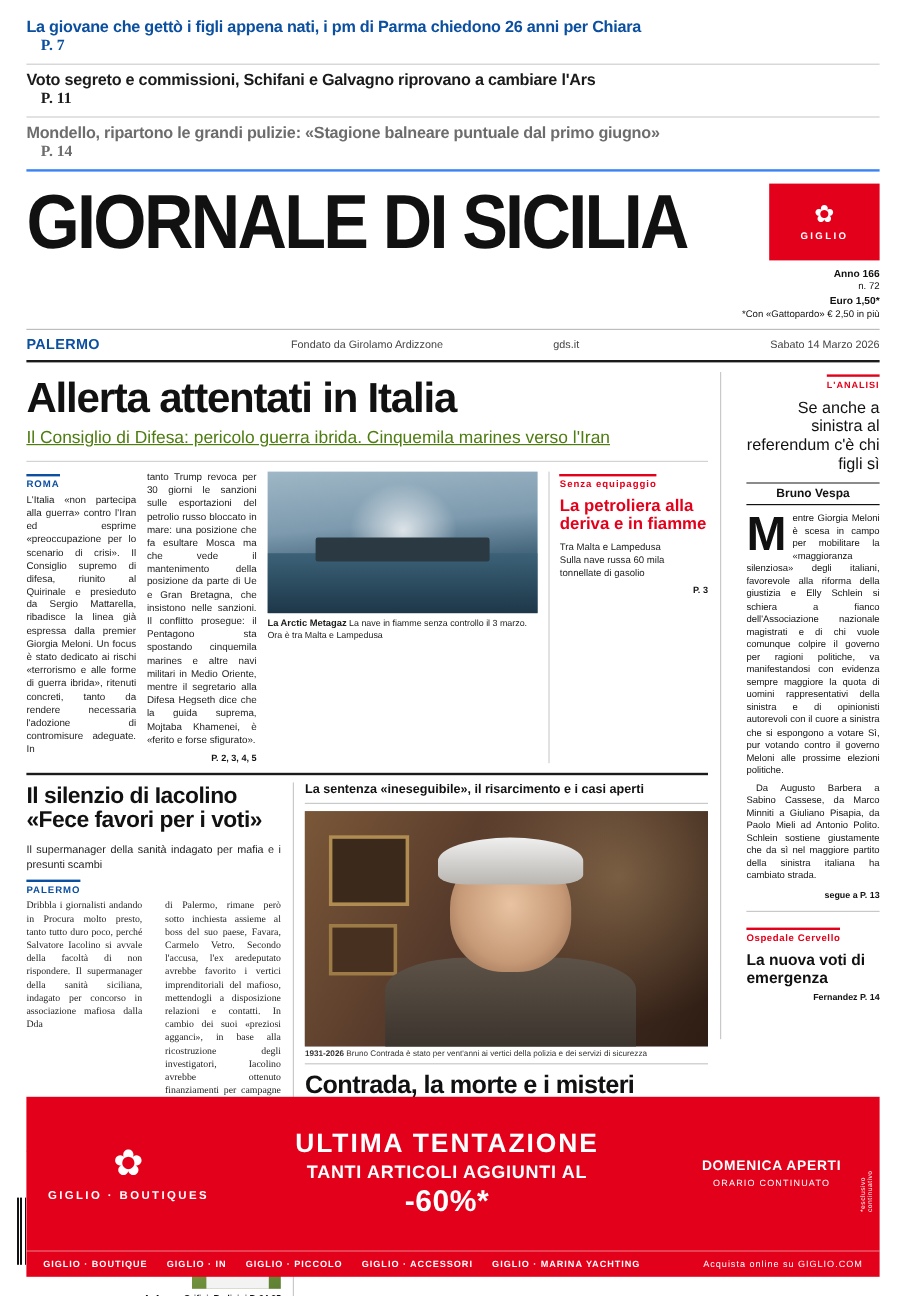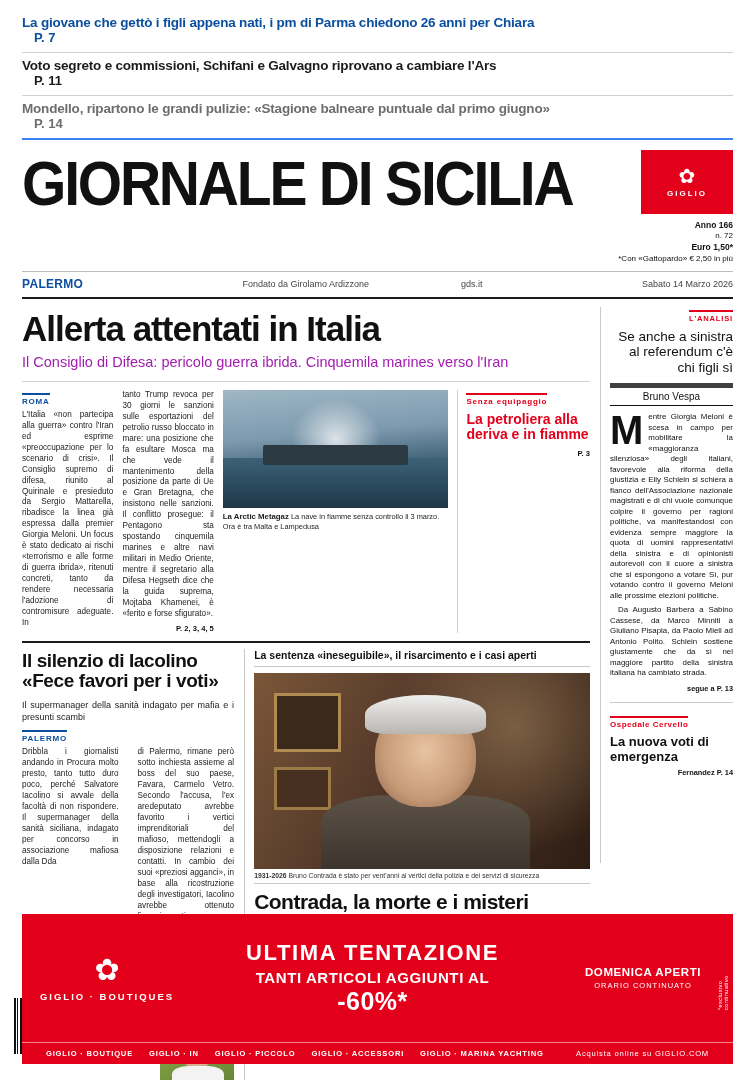--- a/index.html
+++ b/index.html
@@ -19,21 +19,21 @@
     display:flex; align-items:baseline; justify-content:space-between;
     border-bottom:1px solid #cfcfcf;
     padding:5px 0 7px 0;
     flex-direction:column;
   }
   .teaser:last-child { border-bottom:2px solid #3b82f6; }
   .teaser .t-text {
     font-weight:bold; font-size:13.5px; letter-spacing:-0.2px;
   }
   .teaser .t-page {
-    font-weight:bold; font-size:13px; white-space:nowrap; padding-left:12px;
+    font-weight:bold; font-size:13px; white-space:nowrap; padding-left:12px;font-family:Liberation Serif, serif;
   }
   .blue { color:#0b4fa0; }
   .dark { color:#1b1b1b; }
   .gray { color:#6d6d6d; }
 
   
   .masthead {
     display:flex; align-items:flex-start; justify-content:space-between;
     padding:6px 22px 0 22px;
   }
@@ -75,30 +75,30 @@
 
   
   .content {
     display:flex;
     padding:0 22px;
     margin-top:8px;
     height:556px;
   }
   .left-col { width:578px; padding-right:10px; }
   .right-col {
-    width:133px; border-left:1px solid #c9c9c9; padding-left:9px;
+    width:133px; border-left:1px solid #c9c9c9; padding-left:21px;
   }
 
   h1.headline {
     font-size:35px; font-weight:bold; letter-spacing:-1px;
     margin:4px 0 8px 0; line-height:1.02; color:#111;
   }
   .subhead {
-    font-size:14.5px; color:#a21caf; margin:0 0 8px 0; line-height:1.2;
-    border-bottom:1px solid #d3d3d3; padding-bottom:9px;
+    font-size:14.5px; color:#4d7c0f; margin:0 0 8px 0; line-height:1.2;
+    border-bottom:1px solid #d3d3d3; padding-bottom:9px;text-decoration:underline;
   }
 
   .kicker {
     display:inline-block; color:#0b4fa0; font-size:8px; font-weight:bold;
     letter-spacing:.8px; border-top:2px solid #0b4fa0; padding-top:2px;
     margin-bottom:4px;
   }
   .kicker-red {
     display:inline-block; color:#e3001b; font-size:8px; font-weight:bold;
     letter-spacing:.8px; border-top:2px solid #e3001b; padding-top:2px;
@@ -147,21 +147,21 @@
 
   
   .mid-row { display:flex; gap:10px; }
   .mid-left { width:216px; }
   .mid-right { width:352px; border-left:1px solid #c9c9c9; padding-left:9px; }
 
   h2.sub2 {
     font-size:19px; font-weight:bold; line-height:1.05; margin:2px 0 8px 0;
     letter-spacing:-.4px;
   }
-  .twocol { display:flex; gap:19px; }
+  .twocol { display:flex; gap:19px;font-family:Liberation Serif, serif; }
   .twocol > div { flex:1; }
 
   .sentenza {
     font-size:10.5px; font-weight:bold; color:#111; border-bottom:1px solid #c9c9c9;
     padding-bottom:5px; margin-bottom:6px;
   }
   .bigphoto {
     width:100%; height:196px; position:relative; overflow:hidden;
     background:linear-gradient(160deg,#6d4b33 0%,#4a2f20 45%,#2d1b12 100%);
   }
@@ -228,22 +228,22 @@
 
   
   .ranalisi {
     color:#e3001b; font-size:7.6px; font-weight:bold; letter-spacing:.8px;
     border-top:2px solid #e3001b; padding-top:2px; display:inline-block;
   }
   .r-title {
     font-size:13.5px; line-height:1.18; text-align:right; margin:4px 0 7px 0; color:#111;
   }
   .r-author {
-    font-size:10px; font-weight:normal; text-align:center;
-    border-top:5px solid #404040; border-bottom:1px solid #111;
+    font-size:10px; font-weight:bold; text-align:center;
+    border-top:1px solid #404040; border-bottom:1px solid #111;
     padding:3px 0; margin-bottom:6px;
   }
   .dropcap {
     font-size:40px; font-weight:bold; line-height:0.8; float:left;
     margin:2px 5px 0 0;
   }
   .r-body { font-size:7.9px; line-height:1.33; text-align:justify; }
   .segue { font-size:7.4px; font-weight:bold; text-align:right; margin-top:5px; }
   .osp-kicker {
     color:#e3001b; font-size:8px; font-weight:bold; letter-spacing:.5px;
@@ -271,21 +271,21 @@
   .ad-right { width:180px; text-align:center; }
   .ad-r1 { font-size:11.5px; font-weight:bold; letter-spacing:.6px; }
   .ad-r2 { font-size:7.5px; letter-spacing:1px; margin-top:3px; }
   .ad-vert {
     position:absolute; right:4px; top:50%; transform:translateY(-50%) rotate(180deg);
     writing-mode:vertical-rl; font-size:5.6px; letter-spacing:.4px;
   }
   .ad-bar {
     height:22px; border-top:1px solid rgba(255,255,255,.5);
     display:flex; align-items:center; justify-content:space-between;
-    padding:0 24px; font-size:7.6px; letter-spacing:.8px;
+    padding:0 14px; font-size:7.6px; letter-spacing:.8px;
   }
   .ad-bar .links { display:flex; gap:16px; }
   .ad-bar .links span { font-weight:bold; }
   .barcode {
     position:absolute; left:14px; bottom:26px; width:30px; height:56px;
     background:repeating-linear-gradient(90deg,#111 0 1.5px,#fff 1.5px 3px,#111 3px 4px,#fff 4px 6.5px);
   }
 </style>
 </head>
 <body>
@@ -355,20 +355,22 @@
             <div class="ship"></div>
           </div>
           <div class="cap">
             <b>La Arctic Metagaz</b>
             <span>La nave in fiamme senza controllo il 3 marzo. Ora è tra Malta e Lampedusa</span>
           </div>
         </div>
         <div class="lead-side">
           <div class="kicker-red">Senza equipaggio</div>
           <div class="side-title">La petroliera alla deriva e in fiamme</div>
+          <div class="side-note" style="white-space:pre-line">Tra Malta e Lampedusa
+Sulla nave russa 60 mila tonnellate di gasolio</div>
           <div class="pref">P. 3</div>
         </div>
       </div>
 
       <hr class="thick">
 
       <div class="mid-row">
         <div class="mid-left">
           <h2 class="sub2">
             <span>Il silenzio di Iacolino</span><br>

